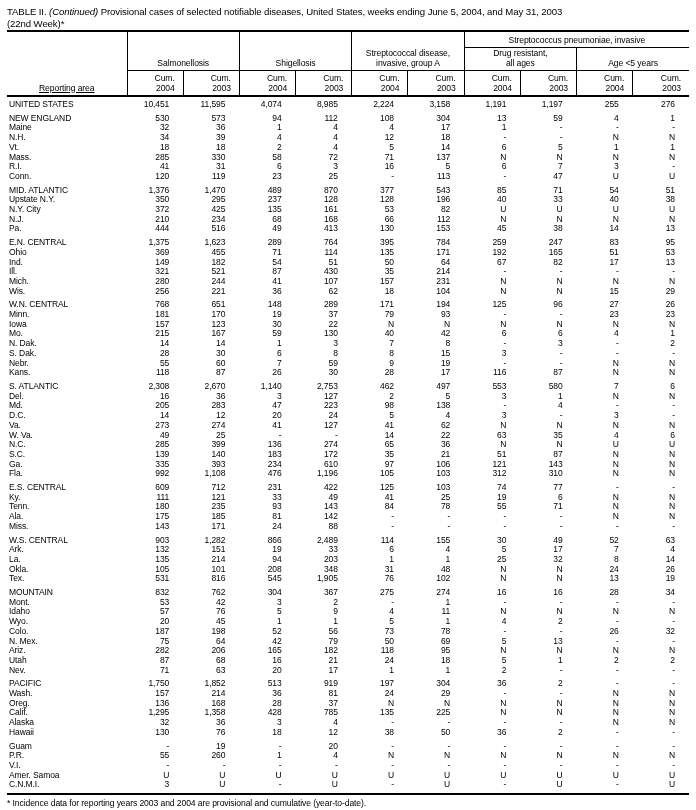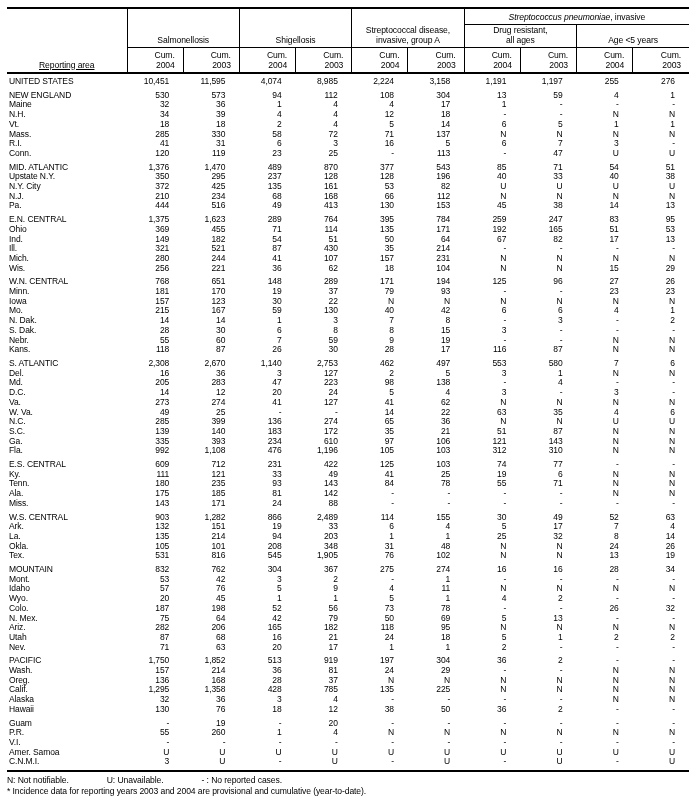--- a/index.html
+++ b/index.html
@@ -26,21 +26,21 @@
 
   thead th {
     font-weight: normal; font-size: 8.6px; line-height: 9.5px;
     vertical-align: bottom; text-align: center;
     padding: 1px 2px 2px 2px; white-space: pre-line;
     letter-spacing: -0.1px;
   }
   th.area-h { text-align: center; padding-left: 2px; text-decoration: underline; }
   th.grp  { border-left: 1px solid #000; border-bottom: 1px solid #000; }
   th.span-h { border-left: 1px solid #000; border-bottom: 1px solid #000; height: 12px; }
-  th.span-h .sci { font-style: italic; }
+  th.span-h .sci { }
   tr.cum-row th.cum {
     border-left: 1px solid #000; border-bottom: 2px solid #000;
     height: 21px; text-align: right; padding-right: 8px;
   }
   th.area-h { border-bottom: 2px solid #000; }
 
   tbody td {
     font-size: 8.5px; line-height: 9.7px; letter-spacing: -0.1px;
     padding: 0; vertical-align: bottom;
   }
@@ -51,20 +51,26 @@
   tbody tr.last td { padding-bottom: 3px; margin-left: 24px; }
 
   .footnotes { font-size: 8.6px; line-height: 10.5px; margin-top: 3px; letter-spacing: -0.1px; }
   .fn-row span { margin-right: 38px; }
 </style>
 </head>
 <body>
 
 <div class="page">
 
+  <div class="title">
+    <span>TABLE II.</span>
+    <span class="cont">(Continued)</span>
+    <span>Provisional cases of selected notifiable diseases, United States, weeks ending June 5, 2004, and May 31, 2003</span><br>
+    <span>(22nd Week)*</span>
+  </div>
 
   <table class="tbl">
     <colgroup>
       <col class="c-area">
       <col class="c-num">
         <col class="c-num">
         <col class="c-num">
         <col class="c-num">
         <col class="c-num">
       <col class="c-num">
@@ -979,19 +985,16 @@
           <td class="val">U</td>
           <td class="val">-</td>
           <td class="val">U</td>
           <td class="val">-</td>
           <td class="val">U</td>
         </tr>
       </tbody>
   </table>
 
   <div class="footnotes">
-    <div class="fn-row">
-      <span>N: Not notifiable.</span><span>U: Unavailable.</span><span>- : No reported cases.</span>
-    </div>
     <div>* Incidence data for reporting years 2003 and 2004 are provisional and cumulative (year-to-date).</div>
   </div>
 
 </div>
 
 </body></html>

